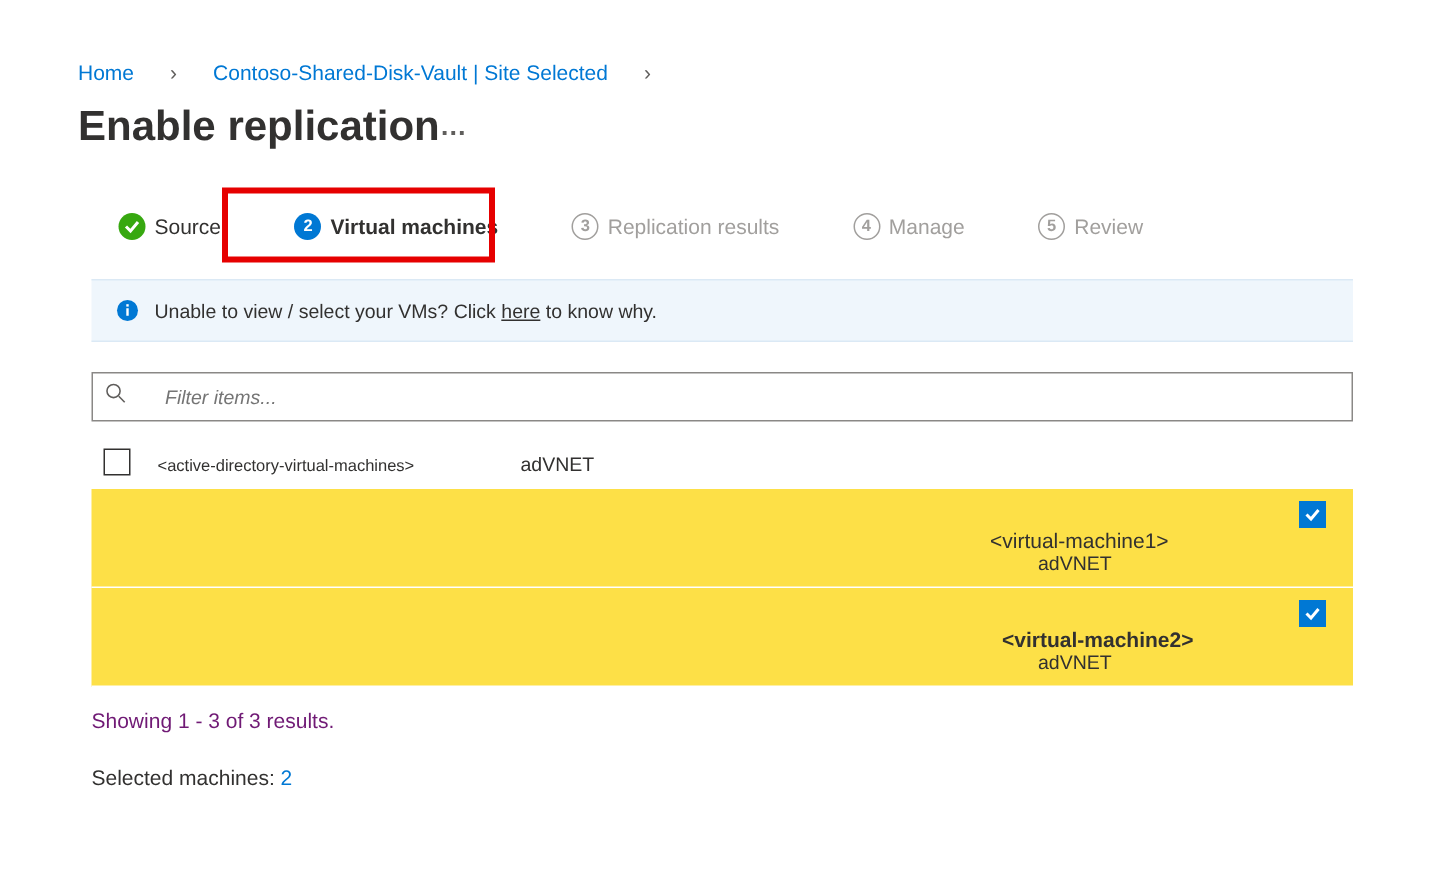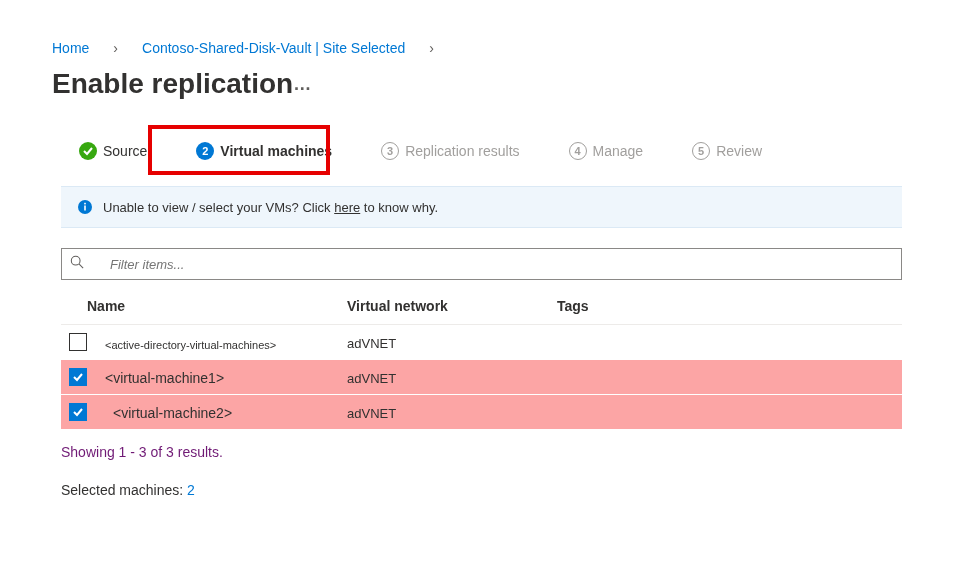--- a/index.html
+++ b/index.html
@@ -133,21 +133,21 @@
   .col-vnet { width:210px; }
   .col-tags { flex:1; }
   .tbl-row {
     display:flex;
     align-items:flex-end;
     padding: 8px 0 8px 8px;
     font-size:13px;
     color:#323130;
     border-bottom:1px solid #fff;
   }
-  .tbl-row.sel { background:#fca5a5; }
+  .tbl-row.sel { background:#fde047;flex-direction:column; }
   .tbl-row .chk-wrap { width:18px; margin-right:18px; display:flex; }
   .chk {
     width:18px; height:18px;
     border:1px solid #323130;
     display:inline-flex;
     align-items:center;
     justify-content:center;
     background:#fff;
   }
   .chk.checked {
@@ -236,25 +236,20 @@
     <span>
       <svg width="14" height="14" viewBox="0 0 16 16">
           <circle cx="6.5" cy="6.5" r="5" stroke="#605e5c" stroke-width="1.2" fill="none"></circle>
           <line x1="10.5" y1="10.5" x2="15" y2="15" stroke="#605e5c" stroke-width="1.2"></line>
         </svg>
     </span>
     <input type="text" placeholder="Filter items..." style="">
   </div>
 
   <div class="table-wrap">
-    <div class="tbl-head">
-      <div class="col-name">Name</div>
-      <div class="col-vnet">Virtual network</div>
-      <div class="col-tags">Tags</div>
-    </div>
 
     <div class="tbl-row">
       <div class="chk-wrap">
           <span class="chk"></span>
         </div>
       <div class="row-name">&lt;active-directory-virtual-machines&gt;</div>
       <div class="row-vnet">adVNET</div>
       <div class="row-tags"></div>
     </div>
 
@@ -272,21 +267,21 @@
     </div>
 
     <div class="tbl-row sel">
       <div class="chk-wrap">
           <span class="chk checked">
             <svg width="12" height="12" viewBox="0 0 12 12">
               <path d="M2 6 L5 9 L10 3" stroke="#fff" stroke-width="2" fill="none"></path>
             </svg>
           </span>
         </div>
-      <div class="row-name big" style="padding-left:8px;">&lt;virtual-machine2&gt;</div>
+      <div class="row-name big" style="padding-left:8px;font-weight:bold;">&lt;virtual-machine2&gt;</div>
       <div class="row-vnet">adVNET</div>
       <div class="row-tags"></div>
     </div>
   </div>
 
   <div class="results-text">Showing 1 - 3 of 3 results.</div>
 
   <div class="selected-text">
     <span>Selected machines: </span><span class="count">2</span>
   </div>

